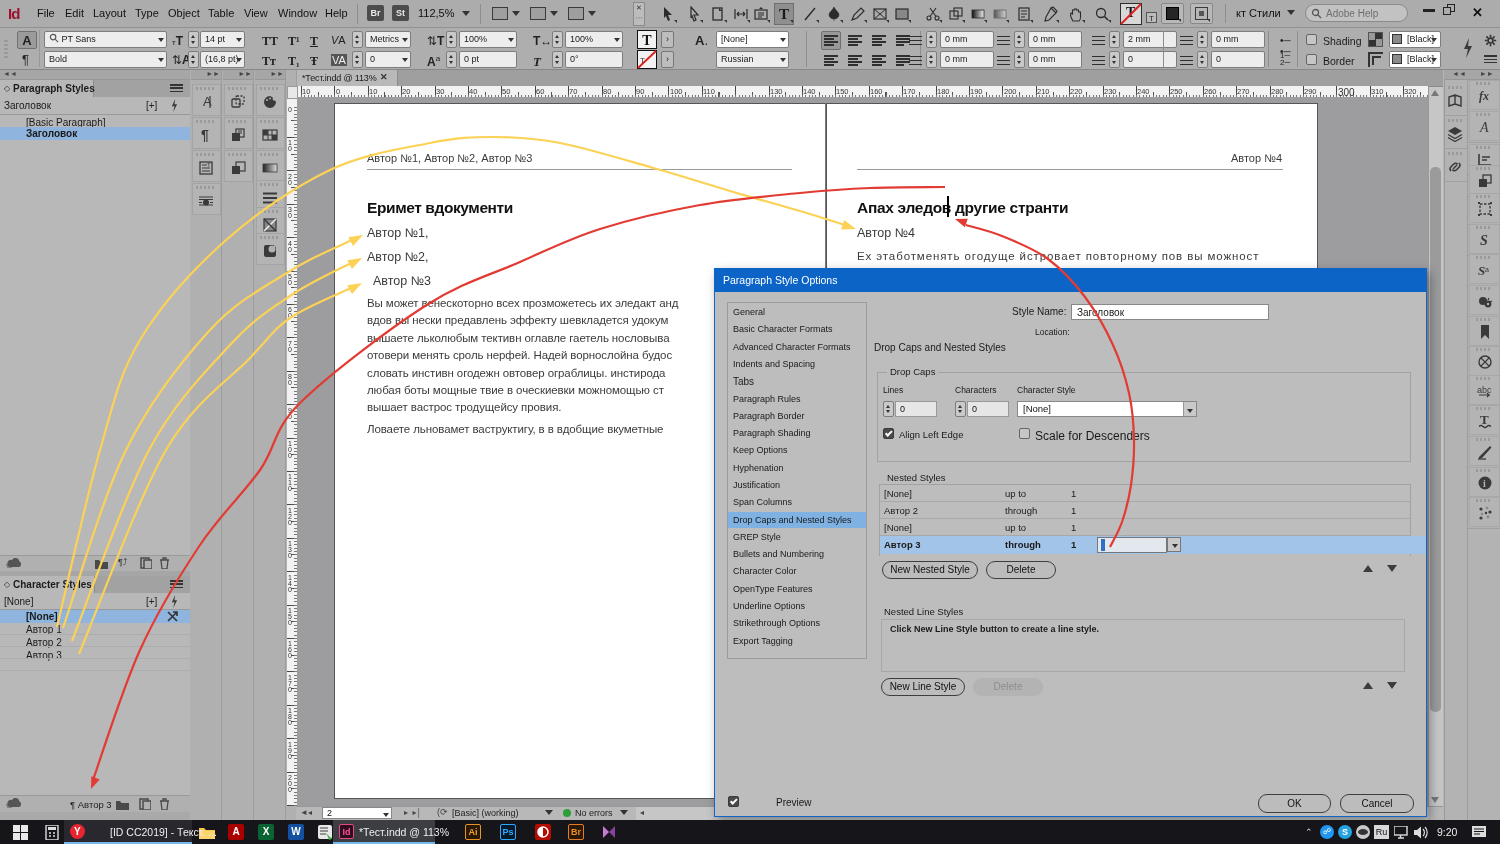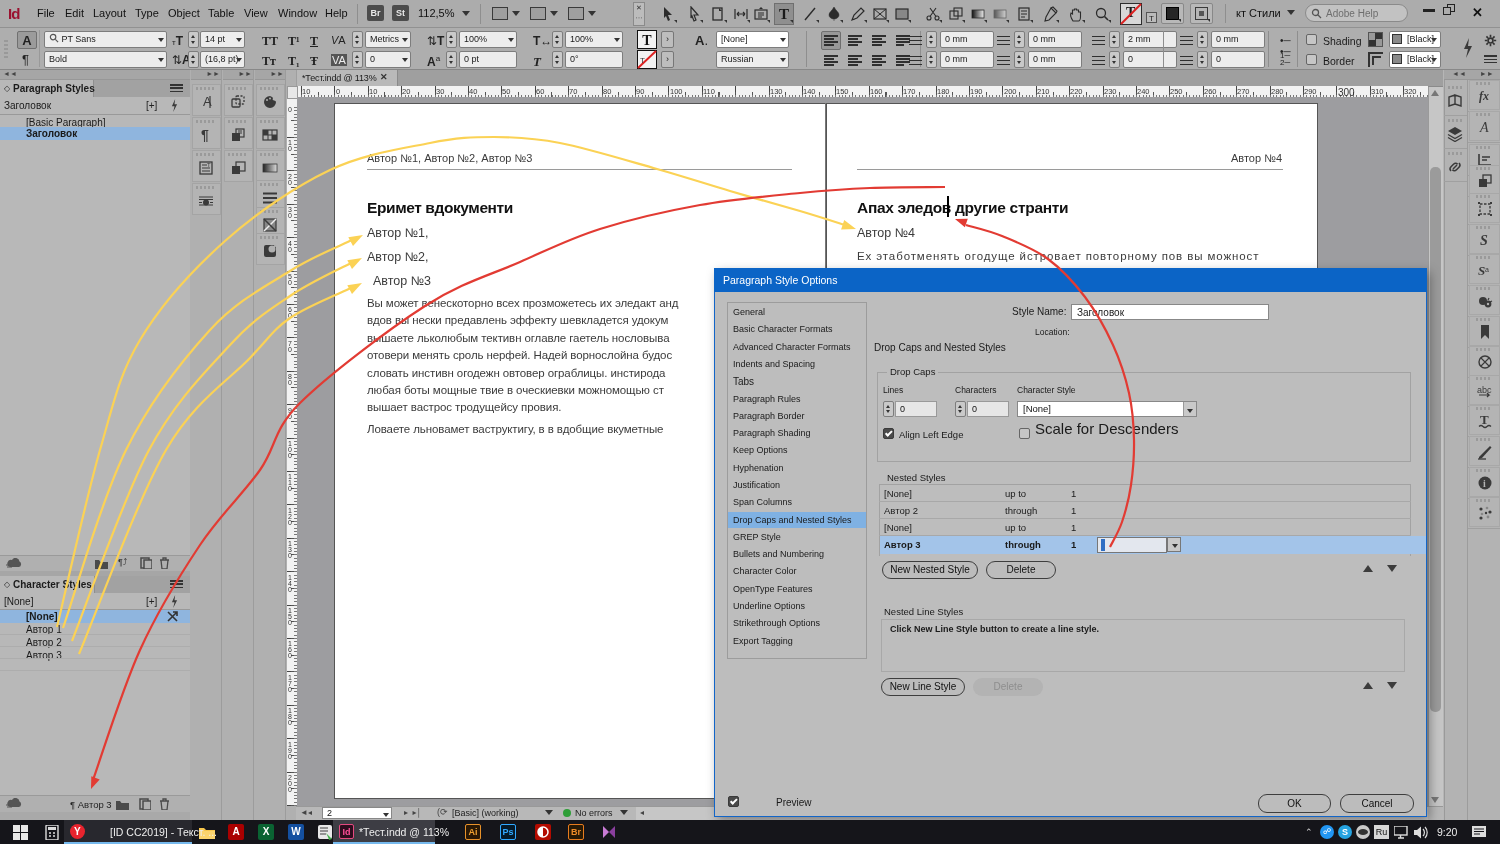--- a/index.html
+++ b/index.html
@@ -753,21 +753,21 @@
 <div class="spin" style="left:883px;top:401px;height:16px;z-index:11;"></div>
 <div class="ab" style="left:895px;top:401px;width:42px;height:16px;background:#e6e6e6;border:1px solid #999;z-index:11;font-size:9px;padding-left:4px;color:#111;line-height:14px;">0</div>
 <div class="spin" style="left:955px;top:401px;height:16px;z-index:11;"></div>
 <div class="ab" style="left:967px;top:401px;width:42px;height:16px;background:#e6e6e6;border:1px solid #999;z-index:11;font-size:9px;padding-left:4px;color:#111;line-height:14px;">0</div>
 <div class="ab" style="left:1017px;top:401px;width:180px;height:16px;background:#fff;border:1px solid #888;z-index:11;font-size:9.5px;padding-left:5px;color:#111;line-height:14px;">[None]</div>
 <div class="ab" style="left:1183px;top:402px;width:13px;height:14px;background:#c9c9c9;border-left:1px solid #999;z-index:12;"></div>
 <div class="ddc ab" style="left:1183px;top:406px;width:13px;height:10px;z-index:12;"></div>
 <div class="cbx on" style="left:883px;top:428px;z-index:11;"></div>
 <div class="lbl" style="left:899px;top:429px;font-size:9.5px;z-index:12;">Align Left Edge</div>
 <div class="cbx" style="left:1019px;top:428px;z-index:11;"></div>
-<div class="lbl" style="left:1035px;top:420px;font-size:15px;z-index:12;">Scale for Descenders</div>
+<div class="lbl" style="left:1035px;top:429px;font-size:12px;z-index:12;">Scale for Descenders</div>
 <div class="lbl" style="left:887px;top:472px;font-size:9.5px;z-index:12;">Nested Styles</div>
 <div class="ab" style="left:879px;top:484px;width:532px;height:72px;border:1px solid #a2a2a2;border-bottom:none;z-index:11;"></div>
 <div class="lbl" style="left:884px;top:488px;font-size:9.5px;font-weight:normal;z-index:12;">[None]</div>
 <div class="lbl" style="left:1005px;top:488px;font-size:9.5px;font-weight:normal;z-index:12;">up to</div>
 <div class="lbl" style="left:1071px;top:488px;font-size:9.5px;font-weight:normal;z-index:12;">1</div>
 <div class="ab" style="left:879px;top:501px;width:532px;height:1px;background:#a8a8a8;z-index:11;"></div>
 <div class="lbl" style="left:884px;top:505px;font-size:9.5px;font-weight:normal;z-index:12;">Автор 2</div>
 <div class="lbl" style="left:1005px;top:505px;font-size:9.5px;font-weight:normal;z-index:12;">through</div>
 <div class="lbl" style="left:1071px;top:505px;font-size:9.5px;font-weight:normal;z-index:12;">1</div>
 <div class="ab" style="left:879px;top:518px;width:532px;height:1px;background:#a8a8a8;z-index:11;"></div>

